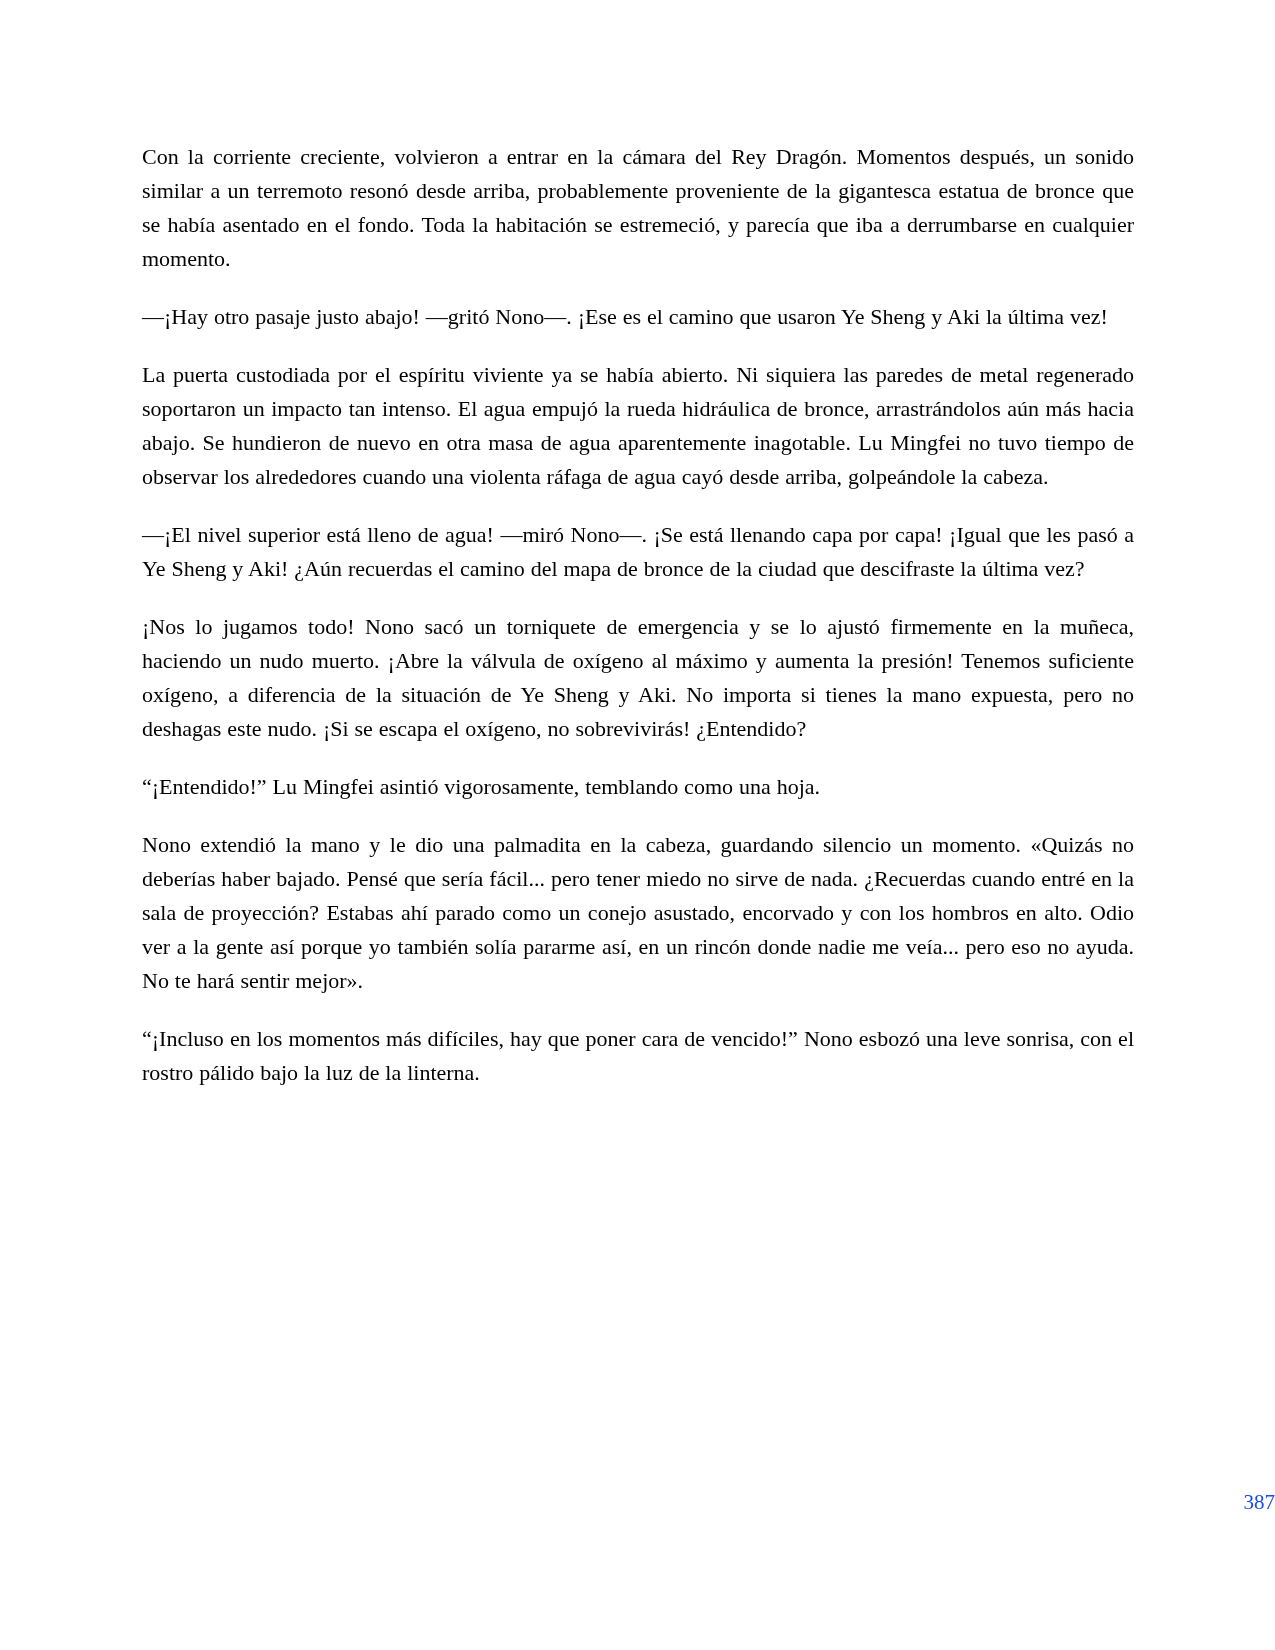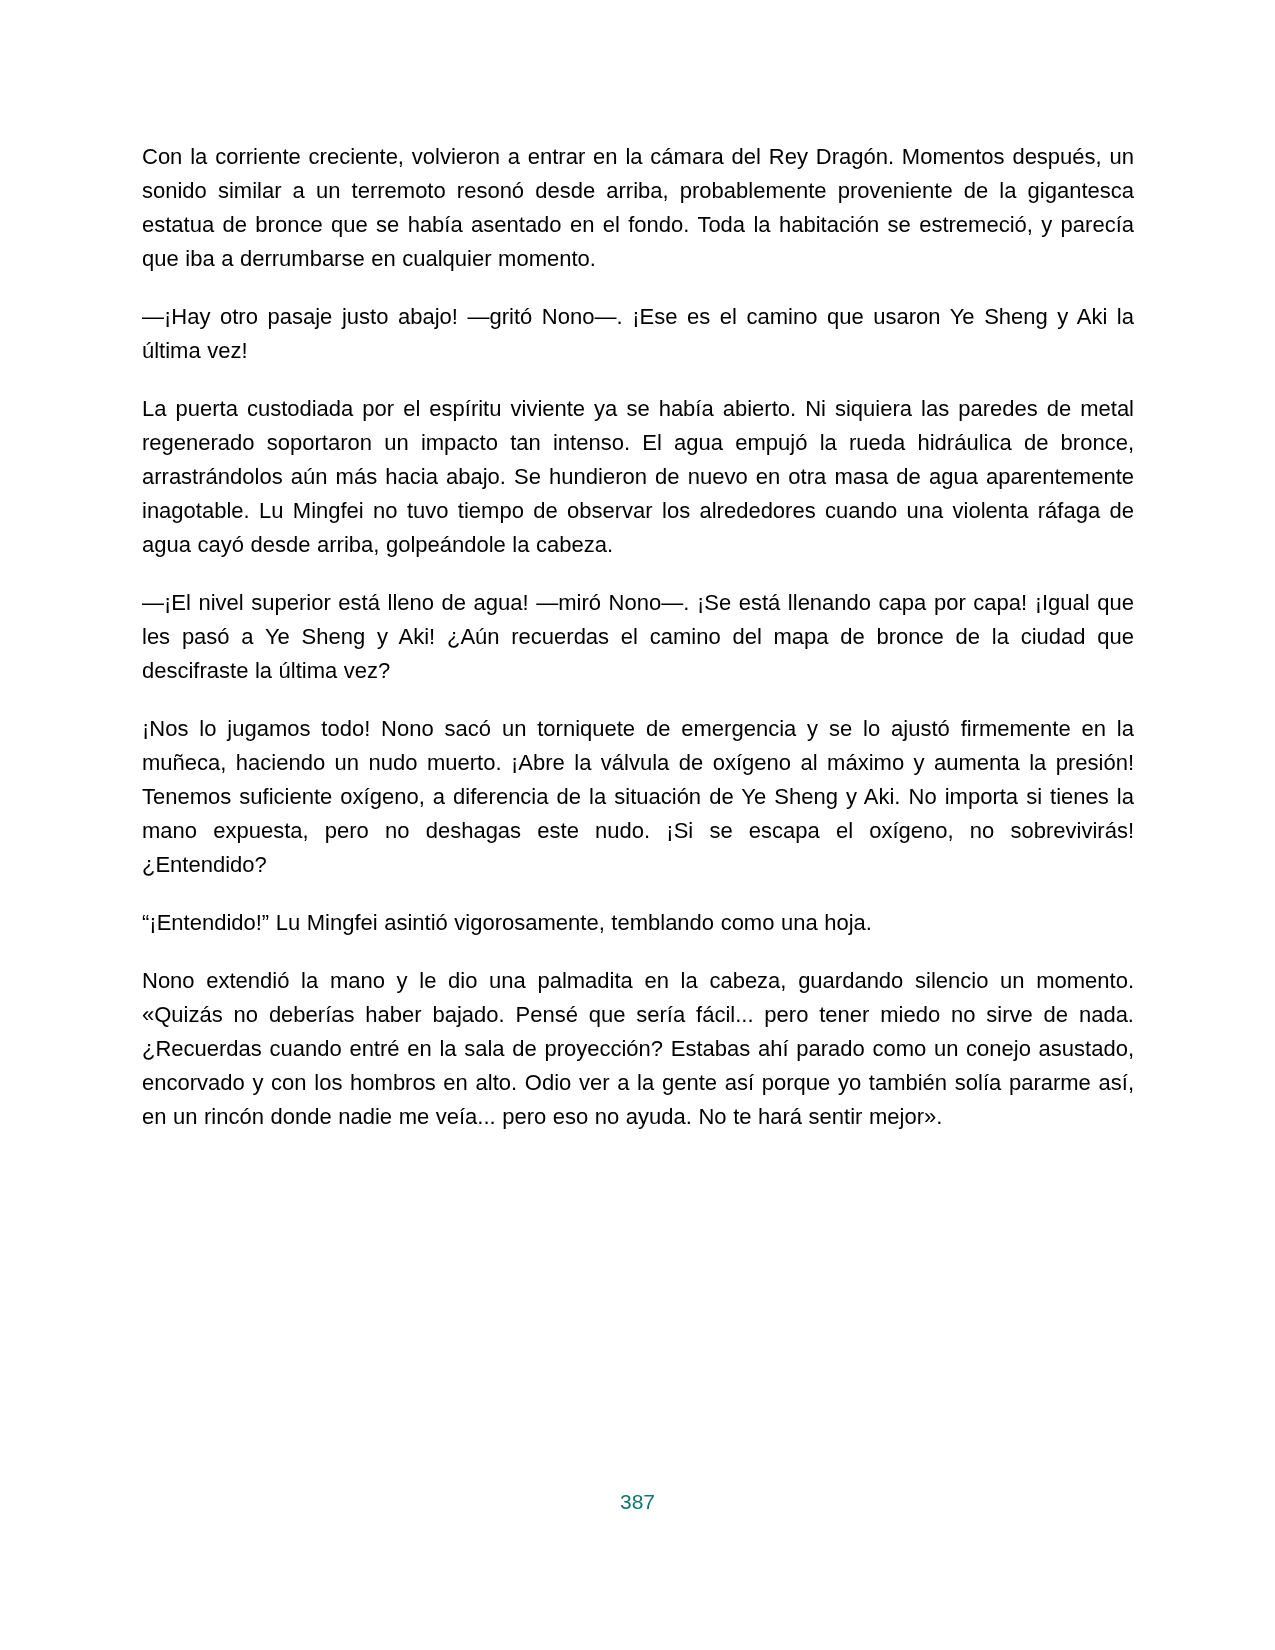--- a/index.html
+++ b/index.html
@@ -5,21 +5,21 @@
     html, body {
       margin: 0;
       padding: 0;
       background: #ffffff;
     }
     .page {
       position: relative;
       width: 1275px;
       height: 1650px;
       background: #ffffff;
-      font-family: Liberation Sans, sans-serif;
+      font-family: Liberation Serif, serif;
       color: #000000;
       overflow: hidden;
     }
     .content {
       position: absolute;
       left: 142px;
       top: 140px;
       width: 992px;
     }
     .content p {
@@ -28,33 +28,34 @@
       line-height: 34px;
       text-align: justify;
       text-justify: inter-word;
       word-spacing: 0.02em;
     }
     .page-number {
       position: absolute;
       left: 0;
       top: 1488px;
       width: 100%;
-      text-align: center;
+      text-align: right;
       font-size: 21px;
       line-height: 28px;
-      color: #0f766e;
+      color: #1d4ed8;
     }
   </style>
 </head>
 <body>
 
 <div class="page">
   <main class="content">
     <p>Con la corriente creciente, volvieron a entrar en la cámara del Rey Dragón. Momentos después, un sonido similar a un terremoto resonó desde arriba, probablemente proveniente de la gigantesca estatua de bronce que se había asentado en el fondo. Toda la habitación se estremeció, y parecía que iba a derrumbarse en cualquier momento.</p>
     <p>—¡Hay otro pasaje justo abajo! —gritó Nono—. ¡Ese es el camino que usaron Ye Sheng y Aki la última vez!</p>
     <p>La puerta custodiada por el espíritu viviente ya se había abierto. Ni siquiera las paredes de metal regenerado soportaron un impacto tan intenso. El agua empujó la rueda hidráulica de bronce, arrastrándolos aún más hacia abajo. Se hundieron de nuevo en otra masa de agua aparentemente inagotable. Lu Mingfei no tuvo tiempo de observar los alrededores cuando una violenta ráfaga de agua cayó desde arriba, golpeándole la cabeza.</p>
     <p>—¡El nivel superior está lleno de agua! —miró Nono—. ¡Se está llenando capa por capa! ¡Igual que les pasó a Ye Sheng y Aki! ¿Aún recuerdas el camino del mapa de bronce de la ciudad que descifraste la última vez?</p>
     <p>¡Nos lo jugamos todo! Nono sacó un torniquete de emergencia y se lo ajustó firmemente en la muñeca, haciendo un nudo muerto. ¡Abre la válvula de oxígeno al máximo y aumenta la presión! Tenemos suficiente oxígeno, a diferencia de la situación de Ye Sheng y Aki. No importa si tienes la mano expuesta, pero no deshagas este nudo. ¡Si se escapa el oxígeno, no sobrevivirás! ¿Entendido?</p>
     <p>“¡Entendido!” Lu Mingfei asintió vigorosamente, temblando como una hoja.</p>
     <p>Nono extendió la mano y le dio una palmadita en la cabeza, guardando silencio un momento. «Quizás no deberías haber bajado. Pensé que sería fácil... pero tener miedo no sirve de nada. ¿Recuerdas cuando entré en la sala de proyección? Estabas ahí parado como un conejo asustado, encorvado y con los hombros en alto. Odio ver a la gente así porque yo también solía pararme así, en un rincón donde nadie me veía... pero eso no ayuda. No te hará sentir mejor».</p>
+    <p>“¡Incluso en los momentos más difíciles, hay que poner cara de vencido!” Nono esbozó una leve sonrisa, con el rostro pálido bajo la luz de la linterna.</p>
   </main>
   <div class="page-number">387</div>
 </div>
 
 </body></html>

